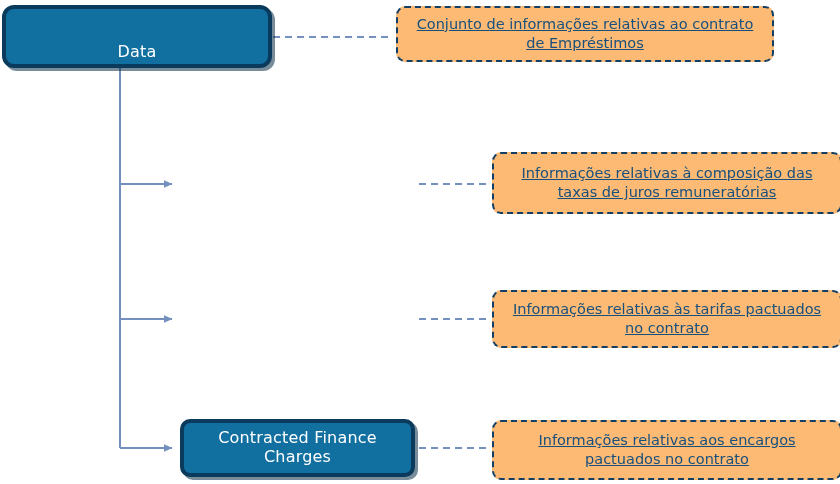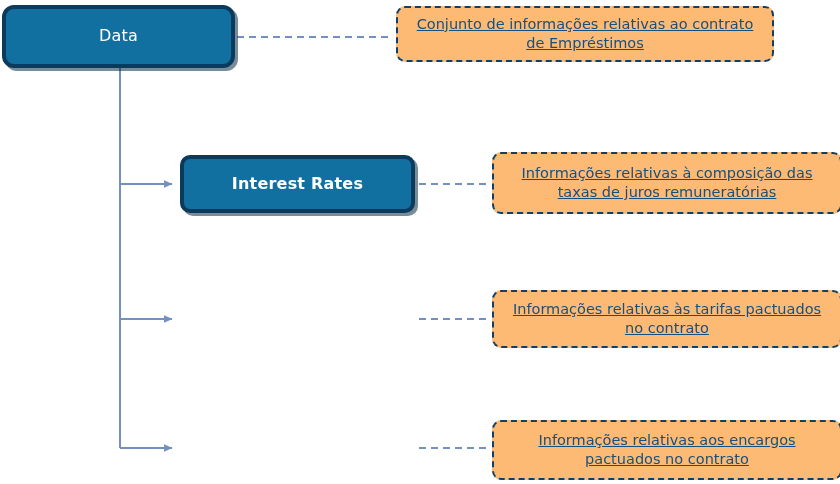--- a/index.html
+++ b/index.html
@@ -37,23 +37,24 @@
     text-align: center;
     color: #ffffff;
     font-size: 16px;
     line-height: 1.18;
     letter-spacing: 0.2px;
     padding: 2px 10px;
   }
   .node.root {
     left: 2px;
     top: 5px;
-    width: 233px;
+    width: 270px;
     height: 63px;
     border-radius: 12px;
+    align-items: flex-end;
   }
   .node.child {
     left: 180px;
     width: 235px;
     height: 58px;
   }
   .node.child.r1 { top: 155px; }
   .node.child.r2 { top: 290px; }
   .node.child.r3 { top: 419px; }
   .node .label { display: block; }
@@ -123,22 +124,22 @@
     <path d="M237,37 L393,37" stroke="#7390bf" stroke-width="2" fill="none" stroke-dasharray="7 5"></path>
     <path d="M419,184 L489,184" stroke="#7390bf" stroke-width="2" fill="none" stroke-dasharray="7 5"></path>
     <path d="M419,319 L489,319" stroke="#7390bf" stroke-width="2" fill="none" stroke-dasharray="7 5"></path>
     <path d="M419,448 L489,448" stroke="#7390bf" stroke-width="2" fill="none" stroke-dasharray="7 5"></path>
   </svg>
 
   <div class="node root">
     <span class="label">Data</span>
   </div>
 
-  <div class="node child r1 bold">
-    <span class="label">Interest Rates</span>
+  <div class="node child r3">
+    <span class="label">Contracted Finance Charges</span>
   </div>
 
   <div class="note n0">
     <span class="note-text">Conjunto de informações relativas ao contrato de Empréstimos</span>
   </div>
   <div class="note n1">
     <span class="note-text">Informações relativas à composição das taxas de juros remuneratórias</span>
   </div>
   <div class="note n2">
     <span class="note-text">Informações relativas às tarifas pactuados no contrato</span>

